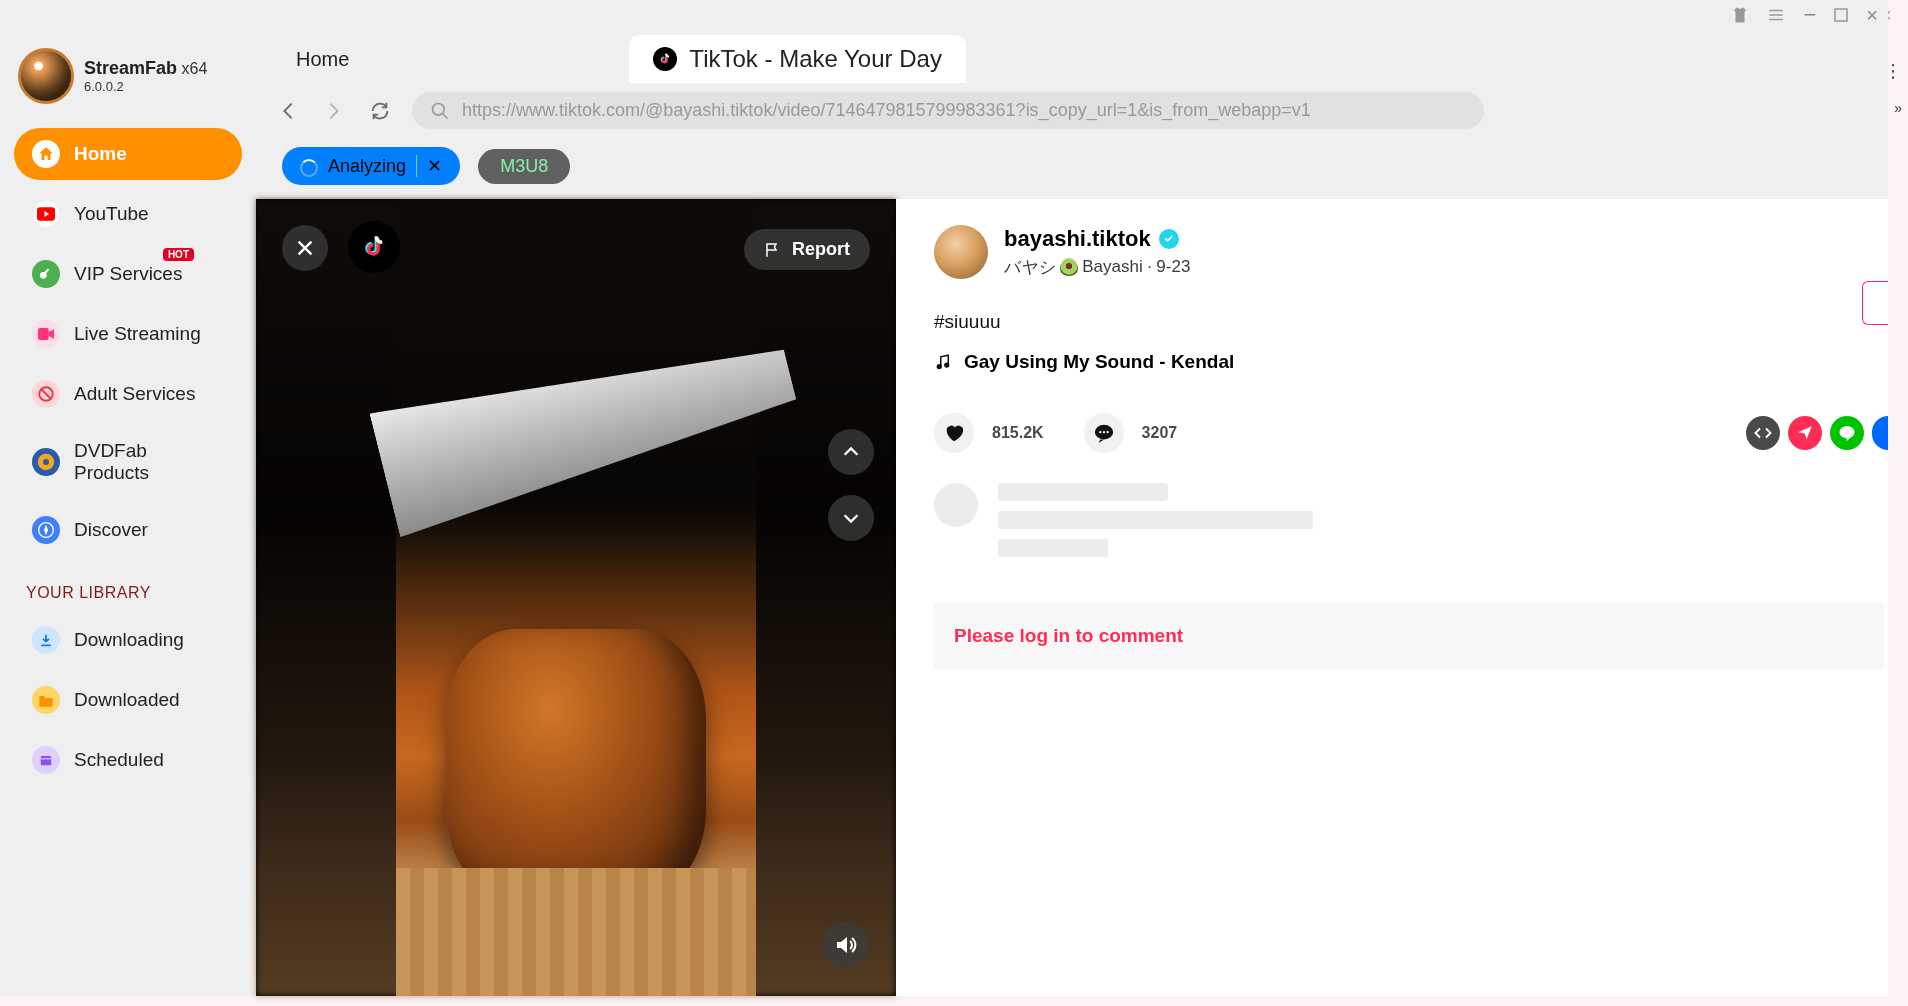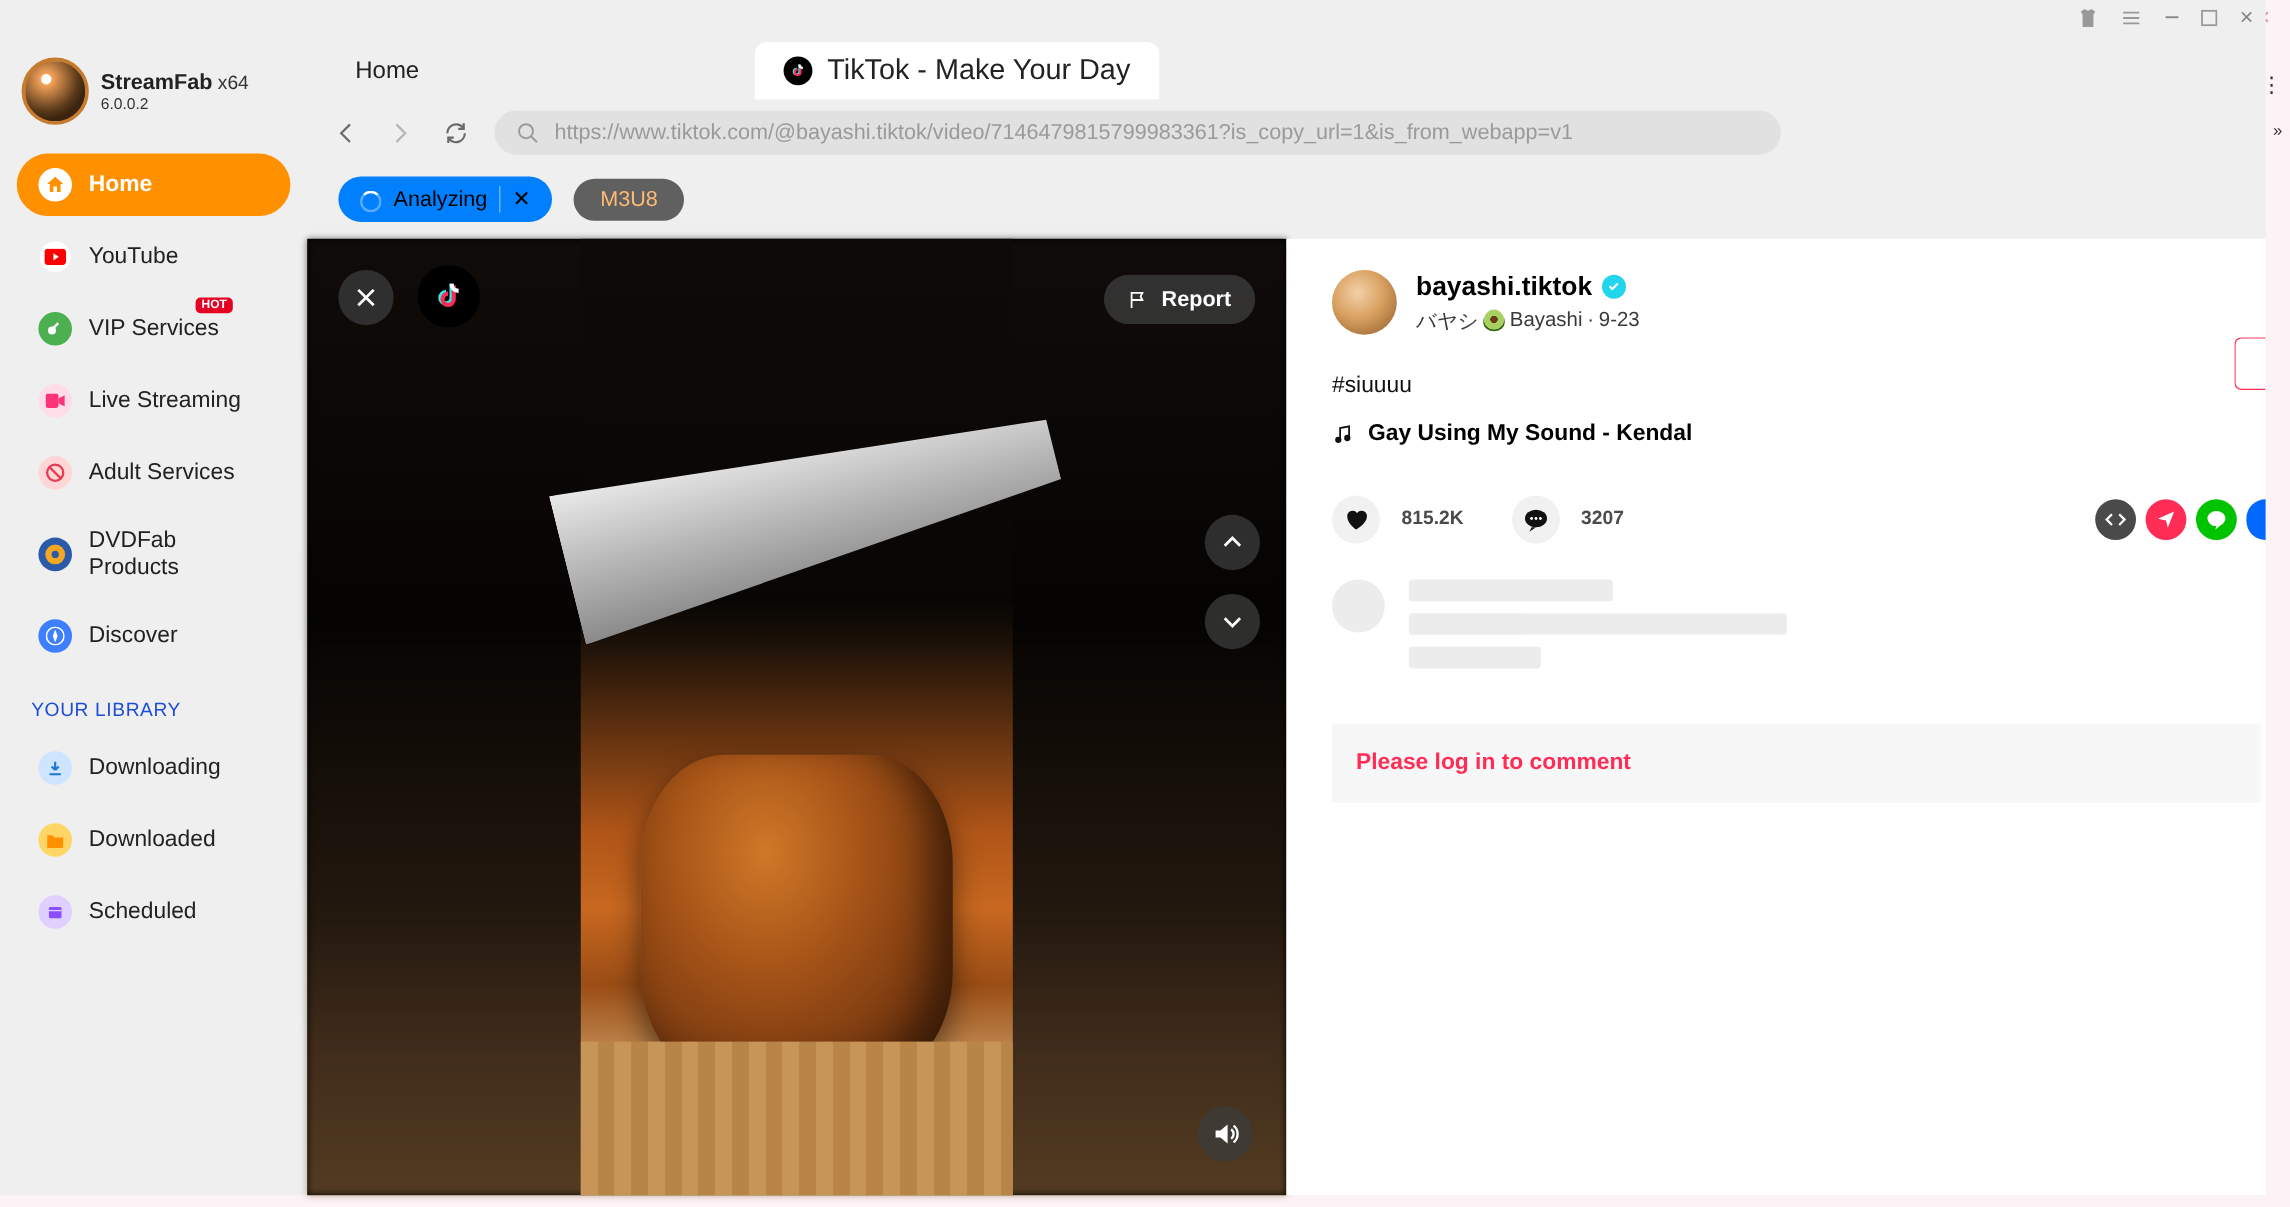--- a/index.html
+++ b/index.html
@@ -25,43 +25,43 @@
 .nav-icon.yt { background: #fff; border: 1px solid #eee; }
 .nav-icon.vip { background: #4caf50; }
 .nav-icon.live { background: #ffdce8; }
 .nav-icon.adult { background: #ffd6d6; }
 .nav-icon.dvd { background: #2b5aa8; }
 .nav-icon.disc { background: #3d7fff; }
 .nav-icon.dl { background: #cde5ff; }
 .nav-icon.dled { background: #ffd666; }
 .nav-icon.sched { background: #e0d0ff; }
 .hot-badge { position: absolute; top: 0px; right: 48px; background: #e60023; color: #fff; font-size: 10px; font-weight: 700; padding: 1px 5px; border-radius: 4px; }
-.lib-header { font-size: 16px; color: #1d4ed8; padding: 24px 18px 8px; letter-spacing: 0.5px; }
+.lib-header { font-size: 16px; color: #7f1d1d; padding: 24px 18px 8px; letter-spacing: 0.5px; }
 
 .content { flex: 1; background: #efefef; display: flex; flex-direction: column; }
 
 .tabs-row { display: flex; align-items: center; padding: 0 20px; height: 58px; gap: 0; }
 .tab-home { padding: 14px 20px; font-size: 20px; color: #222; cursor: pointer; }
 .tab-tiktok { background: #fff; border-radius: 10px 10px 0 0; padding: 10px 24px; display: flex; align-items: center; gap: 12px; font-size: 24px; color: #222; margin-left: 260px; }
 .tiktok-mini { width: 24px; height: 24px; background: #000; border-radius: 50%; display: flex; align-items: center; justify-content: center; }
 
 .addr-row { display: flex; align-items: center; gap: 18px; padding: 4px 18px 14px; }
 .addr-btn { width: 28px; height: 28px; display: flex; align-items: center; justify-content: center; color: #7a7a7a; cursor: pointer; }
 .addr-bar { flex: 1; max-width: 1072px; background: #e1e1e1; border-radius: 20px; padding: 8px 18px; display: flex; align-items: center; gap: 12px; }
 .addr-bar input { flex: 1; border: none; background: transparent; font-size: 18px; color: #9a9a9a; outline: none; }
 
 .status-row { display: flex; align-items: center; gap: 18px; padding: 4px 26px 14px; }
 .analyzing-pill { background: #0080ff; color: #000000; border-radius: 22px; padding: 8px 18px; display: flex; align-items: flex-end; gap: 10px; font-size: 18px; }
 .spinner { width: 18px; height: 18px; border: 2px solid rgba(255,255,255,0.35); border-top-color: #fff; border-radius: 50%; }
 .close-x { border-left: 1px solid rgba(255,255,255,0.5); padding-left: 10px; cursor: pointer; }
-.m3u8-pill { background: #606060; color: #fdba74; border-radius: 22px; padding: 7px 22px; font-size: 18px; }
+.m3u8-pill { background: #606060; color: #86efac; border-radius: 22px; padding: 7px 22px; font-size: 18px; }
 
 .page-body { flex: 1; display: flex; background: #efefef; }
 
-.video-pane { width: 816px; background: #000; position: relative; display: flex; align-items: flex-end; justify-content: center; }
+.video-pane { width: 640px; background: #000; position: relative; display: flex; align-items: flex-end; justify-content: center; }
 .video-bg { position: absolute; inset: 0; background: linear-gradient(180deg, #1a1410 0%, #0a0705 40%, #3a2818 70%, #6b4a2e 85%, #8a6438 100%); filter: blur(3px); opacity: 0.6; }
 .video-center { position: relative; width: 360px; height: 100%; background: linear-gradient(180deg, #0e0a08 0%, #080604 38%, #1a1008 42%, #7a3d12 55%, #b05518 62%, #c86820 70%, #9a4d15 78%, #d0a068 88%, #c89558 100%); }
 .knife { position: absolute; top: 6%; left: -6%; width: 116%; height: 40%; transform: rotate(-14deg); }
 .knife-blade { position: absolute; top: 36%; left: 0; width: 100%; height: 40%; background: linear-gradient(180deg, #e8e8e8 0%, #b8b8b8 50%, #8a8a8a 100%); clip-path: polygon(0% 0%, 100% 30%, 100% 70%, 0% 100%); }
 .food { position: absolute; top: 54%; left: 14%; width: 72%; height: 34%; background: radial-gradient(ellipse at 40% 30%, #d07828 0%, #a85518 35%, #7a3a10 70%, #5a2a0a 100%); border-radius: 70px / 90px; box-shadow: inset -18px -12px 30px rgba(0,0,0,0.45), 0 12px 24px rgba(0,0,0,0.5); }
 .board { position: absolute; bottom: 0; left: 0; right: 0; height: 16%; background: repeating-linear-gradient(90deg, #c89558 0 14px, #b88448 14px 28px); }
 .circ-btn { position: absolute; width: 46px; height: 46px; border-radius: 50%; background: rgba(60,60,60,0.75); display: flex; align-items: center; justify-content: center; color: #fff; cursor: pointer; }
 .btn-close-v { top: 26px; left: 26px; }
 .btn-tiktok-v { top: 22px; left: 92px; width: 52px; height: 52px; background: #000; }
 .report-pill { position: absolute; top: 30px; right: 26px; background: rgba(60,60,60,0.78); color: #fff; border-radius: 26px; padding: 10px 20px; display: flex; align-items: center; gap: 10px; font-size: 18px; font-weight: 600; cursor: pointer; }

